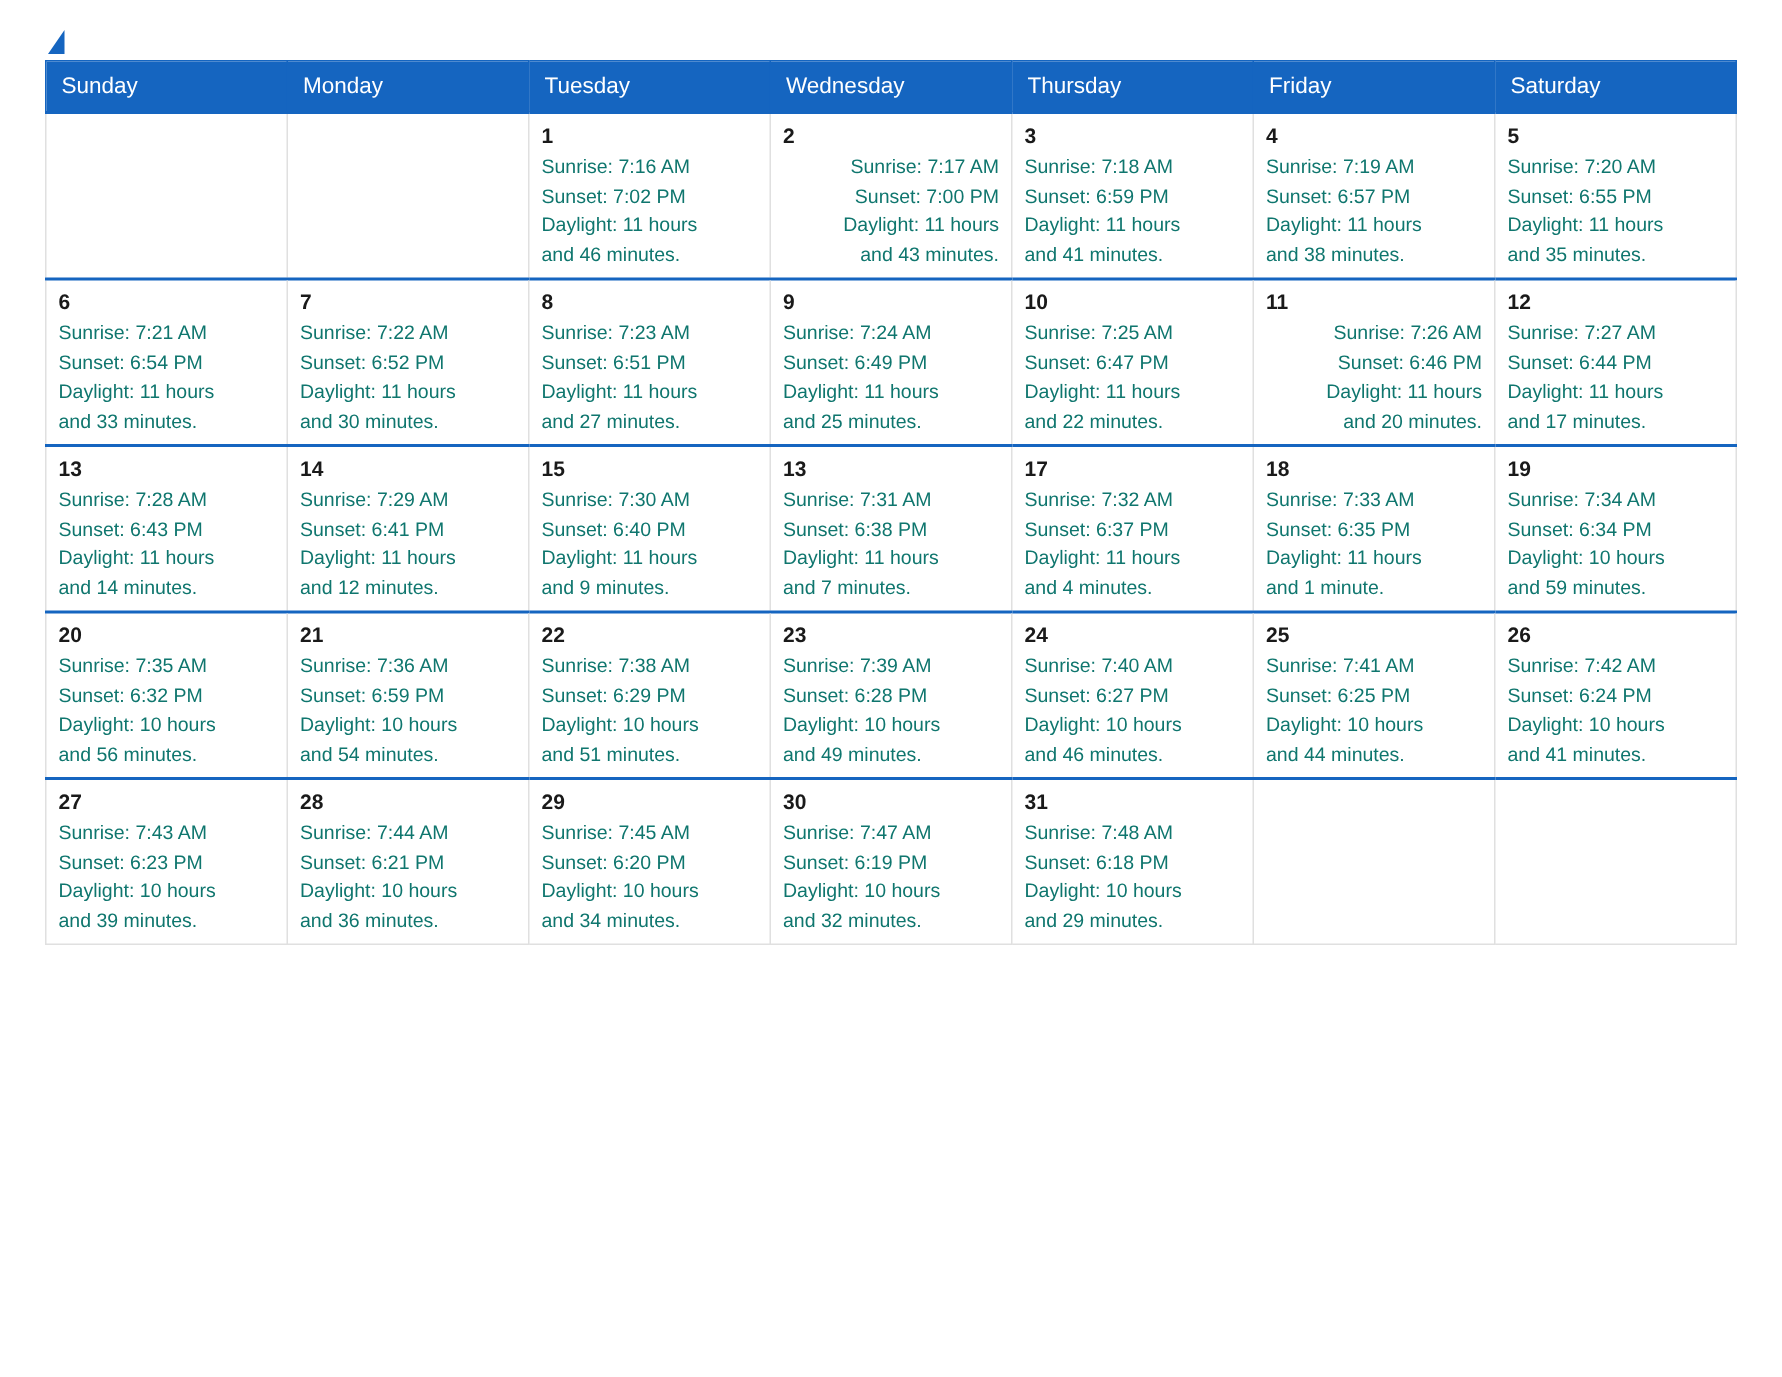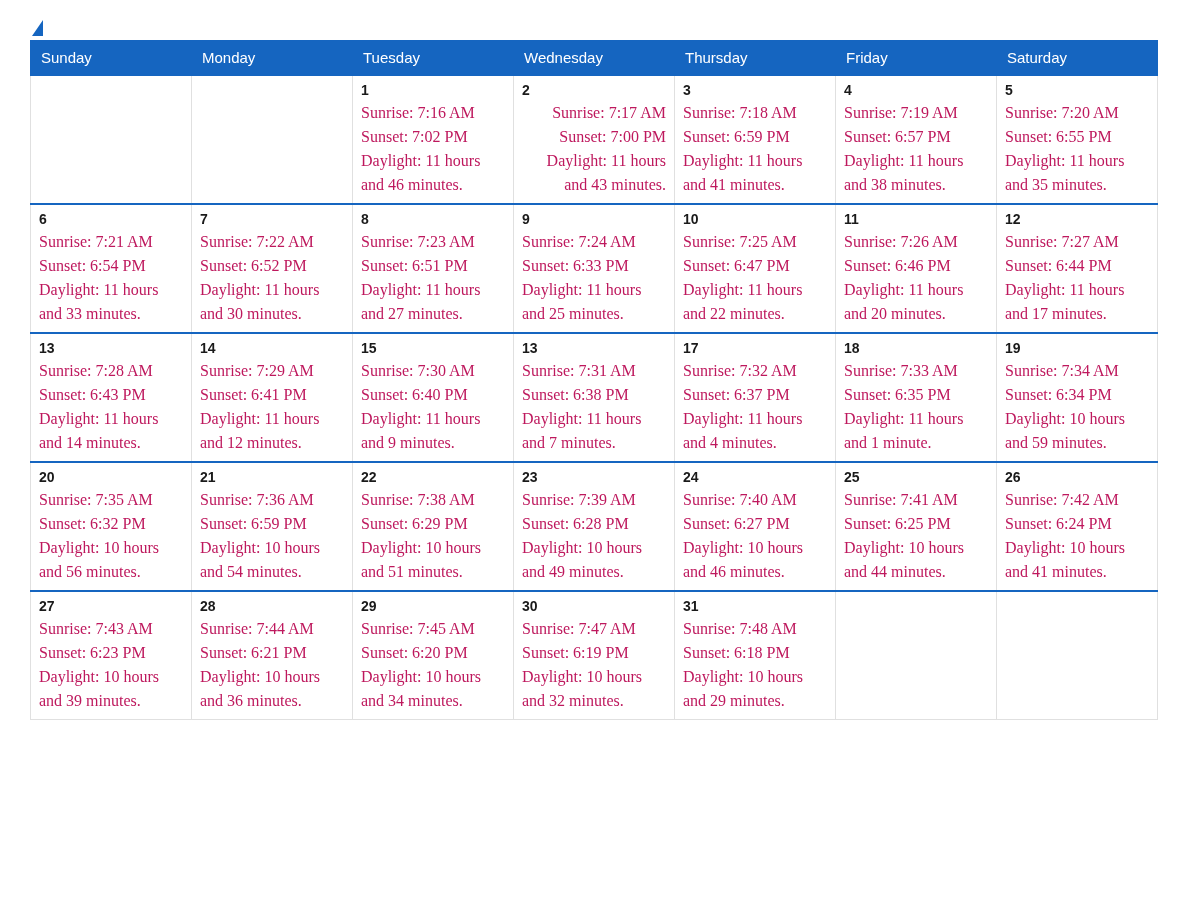--- a/index.html
+++ b/index.html
@@ -65,24 +65,23 @@
       border-right: 1px solid #e0e0e0;
     }
     .day-number {
       font-size: 14px;
       font-weight: bold;
       color: #1a1a1a;
       display: block;
       margin-bottom: 3px;
     }
     .day-info {
-      font-size: 16px;
-      color: #be185d;
+      font-size: 13px;
+      color: #0f766e;
       line-height: 1.5;
-      font-family: Liberation Serif, serif;
     }
     .empty-cell {
       background: #fff;
     }
     .logo-line1 {
       display: flex;
       align-items: center;
       font-size: 24px;
       font-weight: bold;
     }
@@ -180,34 +179,34 @@
         <td>
           <span class="day-number">8</span>
           <div class="day-info" style="white-space: pre-line;">Sunrise: 7:23 AM
 Sunset: 6:51 PM
 Daylight: 11 hours
 and 27 minutes.</div>
         </td>
         <td>
           <span class="day-number">9</span>
           <div class="day-info" style="white-space: pre-line;">Sunrise: 7:24 AM
-Sunset: 6:33 PM
+Sunset: 6:49 PM
 Daylight: 11 hours
 and 25 minutes.</div>
         </td>
         <td>
           <span class="day-number">10</span>
           <div class="day-info" style="white-space: pre-line;">Sunrise: 7:25 AM
 Sunset: 6:47 PM
 Daylight: 11 hours
 and 22 minutes.</div>
         </td>
         <td>
           <span class="day-number">11</span>
-          <div class="day-info" style="white-space: pre-line;">Sunrise: 7:26 AM
+          <div class="day-info" style="white-space: pre-line; text-align: right;">Sunrise: 7:26 AM
 Sunset: 6:46 PM
 Daylight: 11 hours
 and 20 minutes.</div>
         </td>
         <td>
           <span class="day-number">12</span>
           <div class="day-info" style="white-space: pre-line;">Sunrise: 7:27 AM
 Sunset: 6:44 PM
 Daylight: 11 hours
 and 17 minutes.</div>

